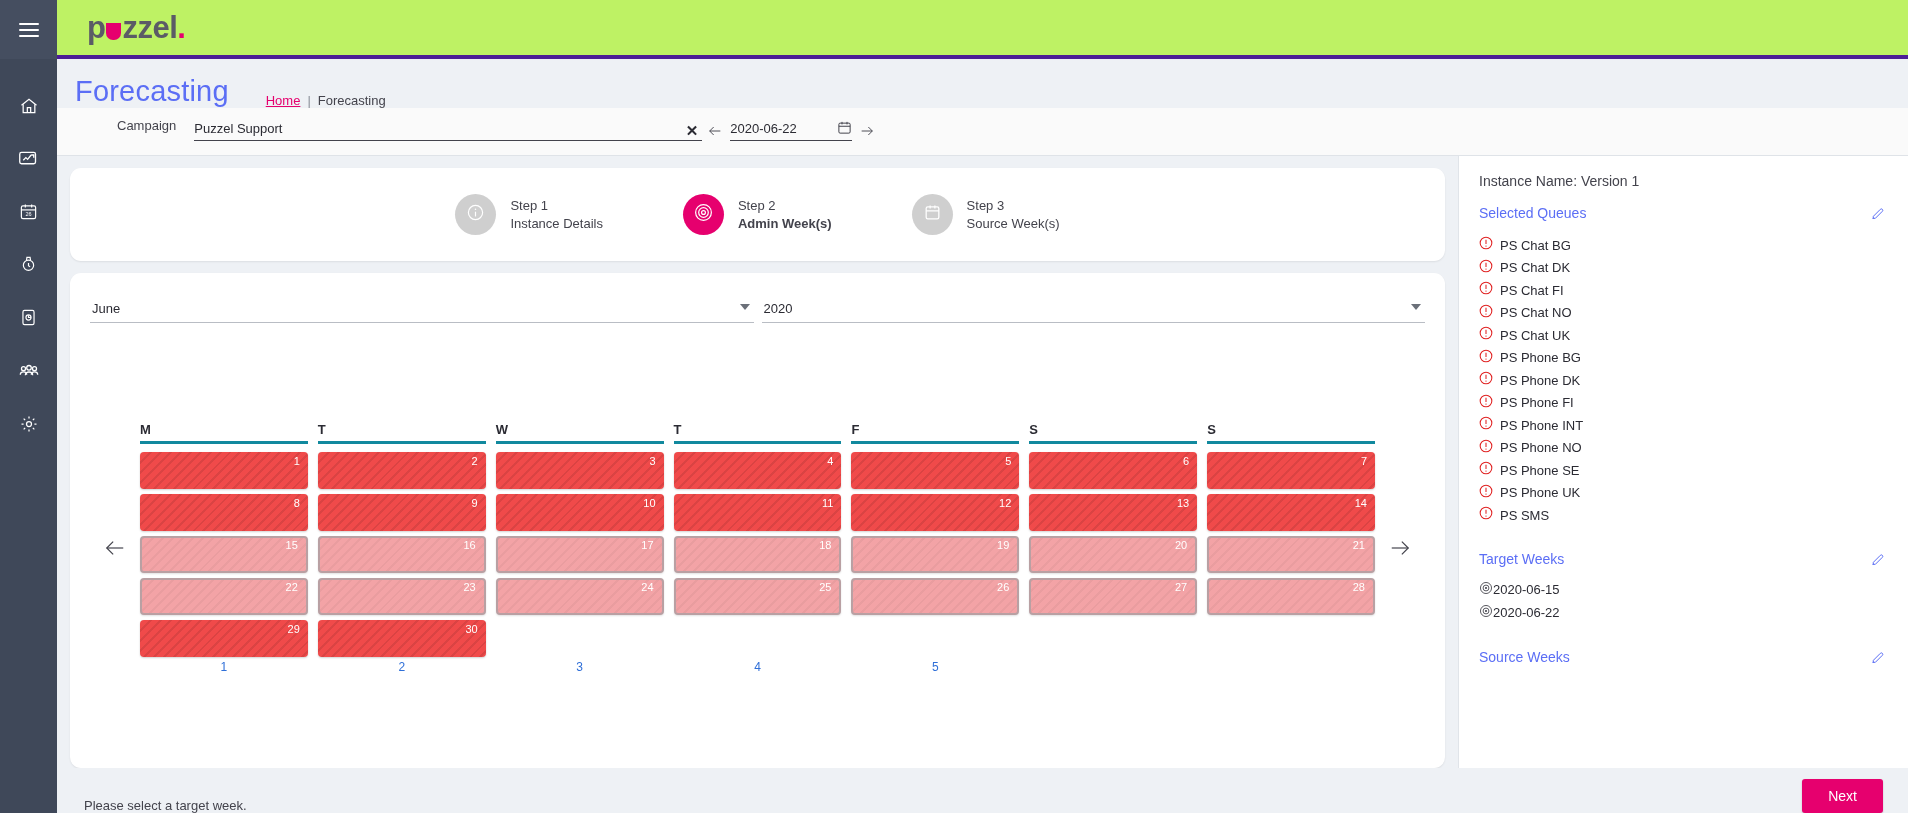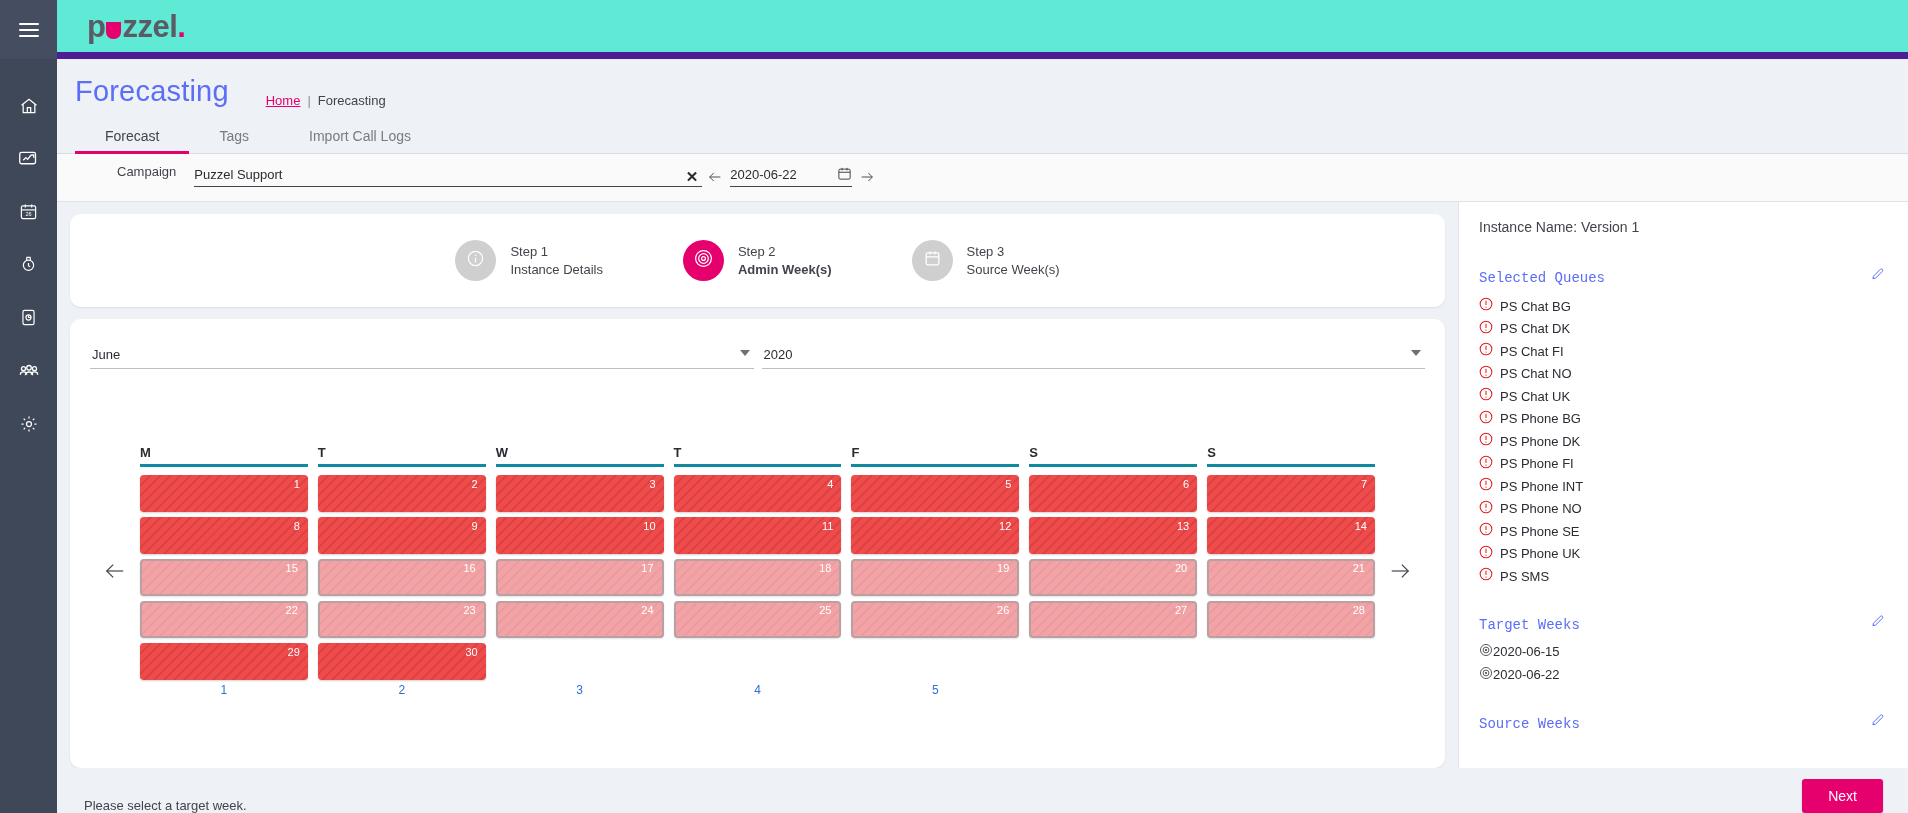--- a/index.html
+++ b/index.html
@@ -29,24 +29,24 @@
     width: 100%; height: 53px; display: flex; align-items: center; justify-content: center;
     cursor: pointer;
   }
   .rail-item svg { display: block; }
 
   
   .main { flex: 1; display: flex; flex-direction: column; min-width: 0; background: #eef1f5; }
 
   
   .topbar {
-    height: 59px; background: #5eead4;
+    height: 59px; background: #bef264;
     display: flex; align-items: center; justify-content: space-between;
     padding: 0 24px 0 30px;
-    border-bottom: 7px solid #4c1d95;
+    border-bottom: 4px solid #4c1d95;
     flex: 0 0 59px;
   }
   .logo { font-size: 31px; font-weight: bold; color: #5b5b66; letter-spacing: -0.5px; position: relative; line-height: 1; }
   .logo .u-block {
     display: inline-block; width: 15px; height: 17px; background: #e6006e;
     border-radius: 0 0 7px 7px; vertical-align: -2px; margin: 0 1px;
   }
   .logo .dot { color: #e6006e; }
   .topbar-right { display: flex; align-items: center; gap: 20px; }
   .icon-btn { width: 24px; height: 24px; display: flex; align-items: center; justify-content: center; cursor: pointer; }
@@ -162,22 +162,22 @@
   .day.empty { background: transparent; cursor: default; box-shadow: none; }
   .weeknum-row { display: grid; grid-template-columns: repeat(7, 1fr); column-gap: 10px; margin-top: 3px; }
   .weeknum { font-size: 12px; color: #2f6fd8; text-align: center; cursor: pointer; }
 
   
   .right-pane {
     width: 450px; flex: 0 0 450px; background: #ffffff;
     border-left: 1px solid #e0e4e9;
     padding: 17px 22px 10px 20px; overflow: hidden; position: relative;
   }
-  .instance-name { font-size: 14px; color: #43434c; margin-bottom: 30px; }
-  .sec-head { display: flex; align-items: flex-end; justify-content: space-between; font-family: Liberation Mono, monospace; }
+  .instance-name { font-size: 14px; color: #43434c; margin-bottom: 16px; }
+  .sec-head { display: flex; align-items: flex-start; justify-content: space-between; }
   .sec-title { font-size: 14px; color: #5b6ef5; cursor: pointer; }
   .edit-icon { cursor: pointer; }
   .queue-list { margin-top: 11px; }
   .queue-item { display: flex; align-items: center; gap: 7px; margin-bottom: 4.5px; }
   .queue-name { font-size: 13px; color: #2b2b33; }
   .target-list { margin-top: 10px; }
   .target-item { display: flex; align-items: center; margin-bottom: 5px; }
   .target-name { font-size: 13px; color: #2b2b33; }
   .sec-spacer { height: 22px; }
 
@@ -287,25 +287,20 @@
     </div>
 
     <div class="page-head">
       <div class="title-row">
         <div class="page-title">Forecasting</div>
         <div class="breadcrumb">
           <span class="crumb-link">Home</span>
           <span class="crumb-sep">|</span>
           <span class="crumb-cur">Forecasting</span>
         </div>
-      </div>
-      <div class="tabs">
-        <div class="tab active"><span>Forecast</span></div>
-        <div class="tab"><span>Tags</span></div>
-        <div class="tab"><span>Import Call Logs</span></div>
       </div>
     </div>
 
     <div class="campaign-bar">
       <div class="campaign-label">Campaign</div>
       <div class="campaign-field">
         <input class="campaign-input" type="text" value="Puzzel Support" style="">
         <span class="clear-x">✕</span>
       </div>
       <div class="arrow-btn">

